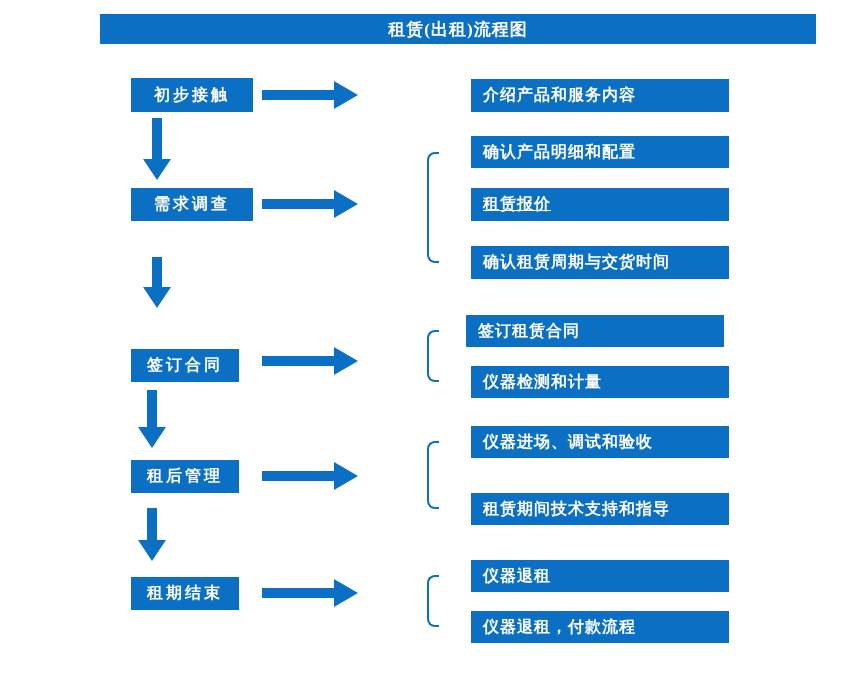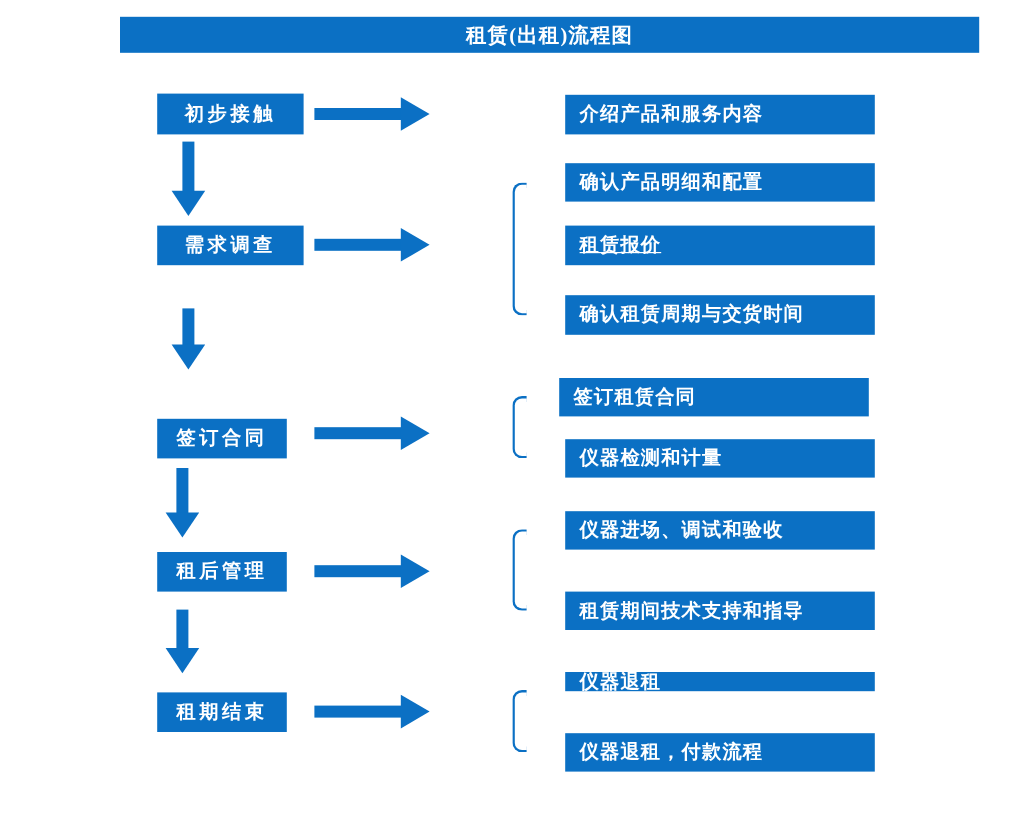--- a/index.html
+++ b/index.html
@@ -87,16 +87,16 @@
   <div class="box rbox" style="left:443px;top:136px;width:258px;height:32px;">确认产品明细和配置</div>
   <div class="box rbox" style="left:443px;top:188px;width:258px;height:33px;text-decoration:underline;">租赁报价</div>
   <div class="box rbox" style="left:443px;top:246px;width:258px;height:33px;">确认租赁周期与交货时间</div>
 
   <div class="box rbox" style="left:438px;top:315px;width:258px;height:32px;">签订租赁合同</div>
   <div class="box rbox" style="left:443px;top:366px;width:258px;height:32px;">仪器检测和计量</div>
 
   <div class="box rbox" style="left:443px;top:426px;width:258px;height:32px;">仪器进场、调试和验收</div>
   <div class="box rbox" style="left:443px;top:493px;width:258px;height:32px;">租赁期间技术支持和指导</div>
 
-  <div class="box rbox" style="left:443px;top:560px;width:258px;height:16px;">仪器退租</div>
+  <div class="box rbox" style="left:443px;top:560px;width:258px;height:32px;">仪器退租</div>
   <div class="box rbox" style="left:443px;top:611px;width:258px;height:32px;">仪器退租，付款流程</div>
 
 </div>
 
 </body></html>

